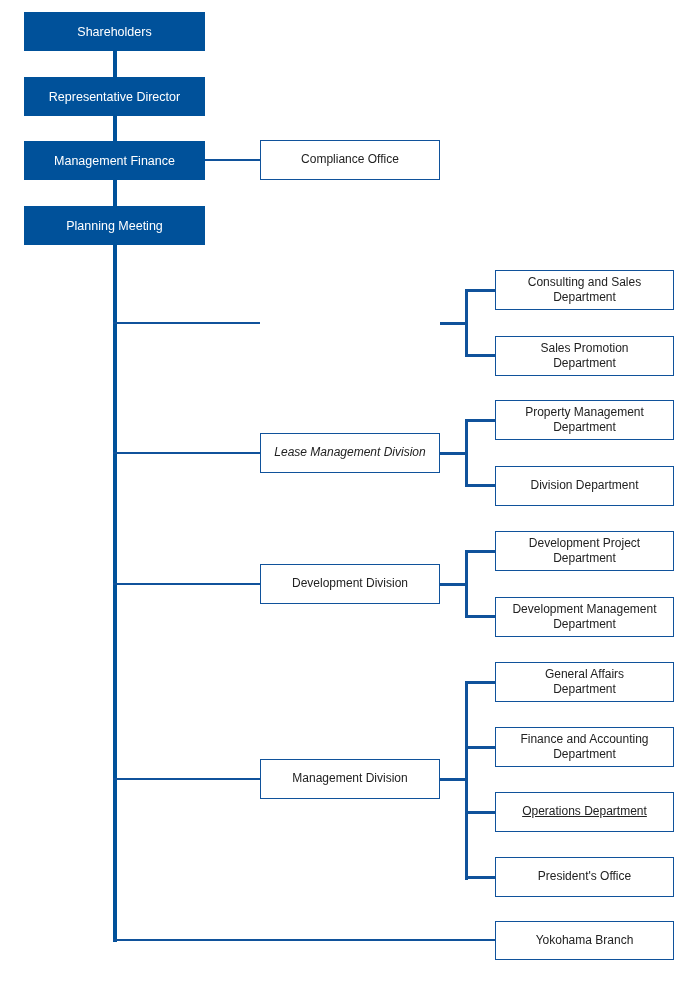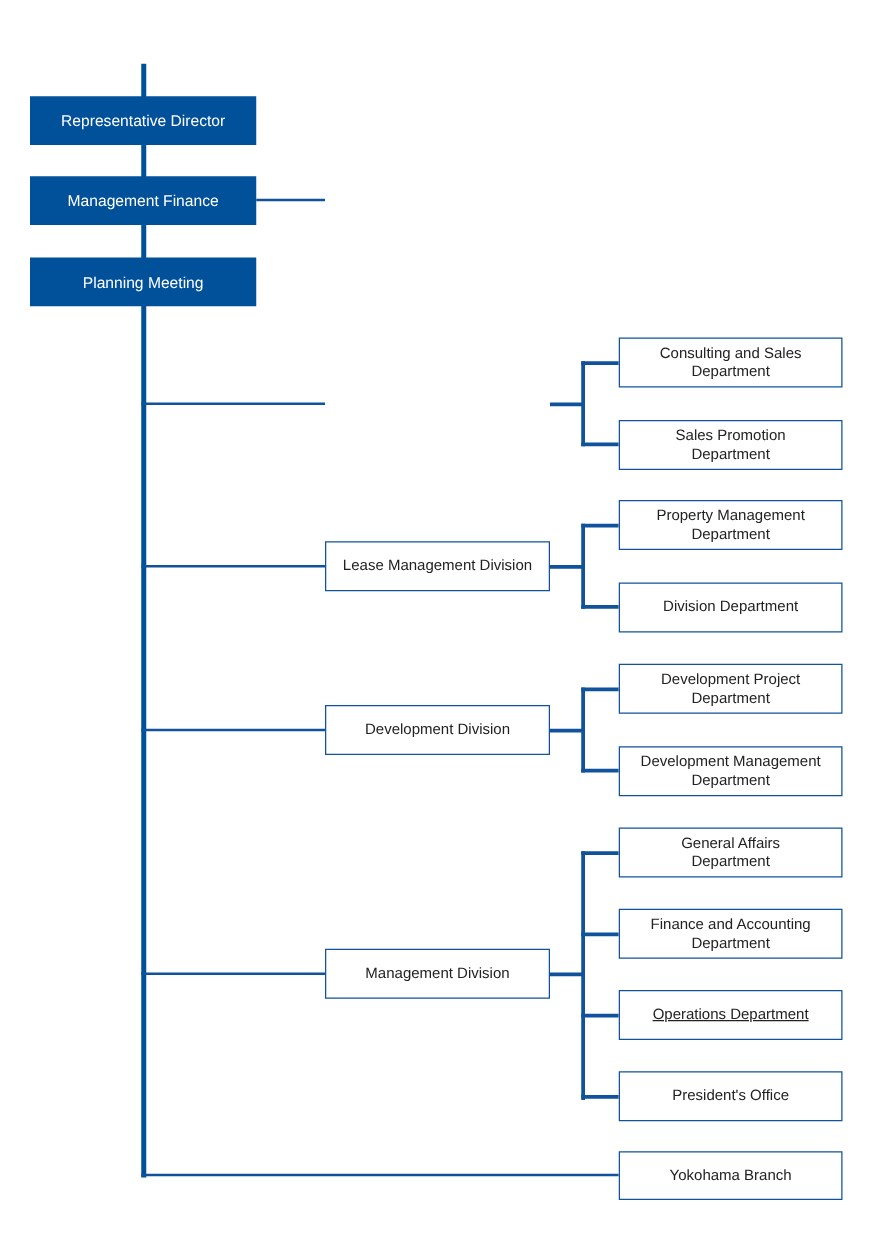--- a/index.html
+++ b/index.html
@@ -56,35 +56,41 @@
   .line-trunk   { background: #00519a; }
   .line-thin    { background: #10529b; }
 </style>
 </head>
 <body>
 
 <div id="chart">
 
   <div class="line line-trunk" style="left:113px; top:51px; width:4px; height:891px;"></div>
 
+  <div class="node node-primary" style="left:24px; top:12px; width:181px; height:39px;">
+    <span class="node-label">Shareholders</span>
+  </div>
 
   <div class="node node-primary" style="left:24px; top:77px; width:181px; height:39px;">
     <span class="node-label">Representative Director</span>
   </div>
 
   <div class="node node-primary" style="left:24px; top:141px; width:181px; height:39px;">
     <span class="node-label">Management Finance</span>
   </div>
 
   <div class="node node-primary" style="left:24px; top:206px; width:181px; height:39px;">
     <span class="node-label">Planning Meeting</span>
   </div>
 
   <div class="line line-thin" style="left:205px; top:159px; width:55px; height:2px;"></div>
 
+  <div class="node node-plain" style="left:260px; top:140px; width:180px; height:40px;">
+    <span class="node-label">Compliance Office</span>
+  </div>
 
   <div class="line line-thin" style="left:113px; top:322px; width:147px; height:2px;"></div>
 
 
   <div class="line line-thin" style="left:440px; top:322px; width:28px; height:3px;"></div>
   <div class="line line-thin" style="left:465px; top:289px; width:3px; height:68px;"></div>
 
   <div class="line line-thin" style="left:465px; top:289px; width:30px; height:3px;"></div>
   <div class="node node-plain" style="left:495px; top:270px; width:179px; height:40px;">
     <span class="node-label">Consulting and Sales
@@ -92,21 +98,21 @@
   </div>
 
   <div class="line line-thin" style="left:465px; top:354px; width:30px; height:3px;"></div>
   <div class="node node-plain" style="left:495px; top:336px; width:179px; height:40px;">
     <span class="node-label">Sales Promotion
 Department</span>
   </div>
 
   <div class="line line-thin" style="left:113px; top:452px; width:147px; height:2px;"></div>
 
-  <div class="node node-plain" style="left:260px; top:433px; width:180px; height:40px;">
+  <div class="node node-plain" style="left:260px; top:433px; width:180px; height:40px;font-style:italic;">
     <span class="node-label">Lease Management Division</span>
   </div>
 
   <div class="line line-thin" style="left:440px; top:452px; width:28px; height:3px;"></div>
   <div class="line line-thin" style="left:465px; top:419px; width:3px; height:68px;"></div>
 
   <div class="line line-thin" style="left:465px; top:419px; width:30px; height:3px;"></div>
   <div class="node node-plain" style="left:495px; top:400px; width:179px; height:40px;">
     <span class="node-label">Property Management
 Department</span>

